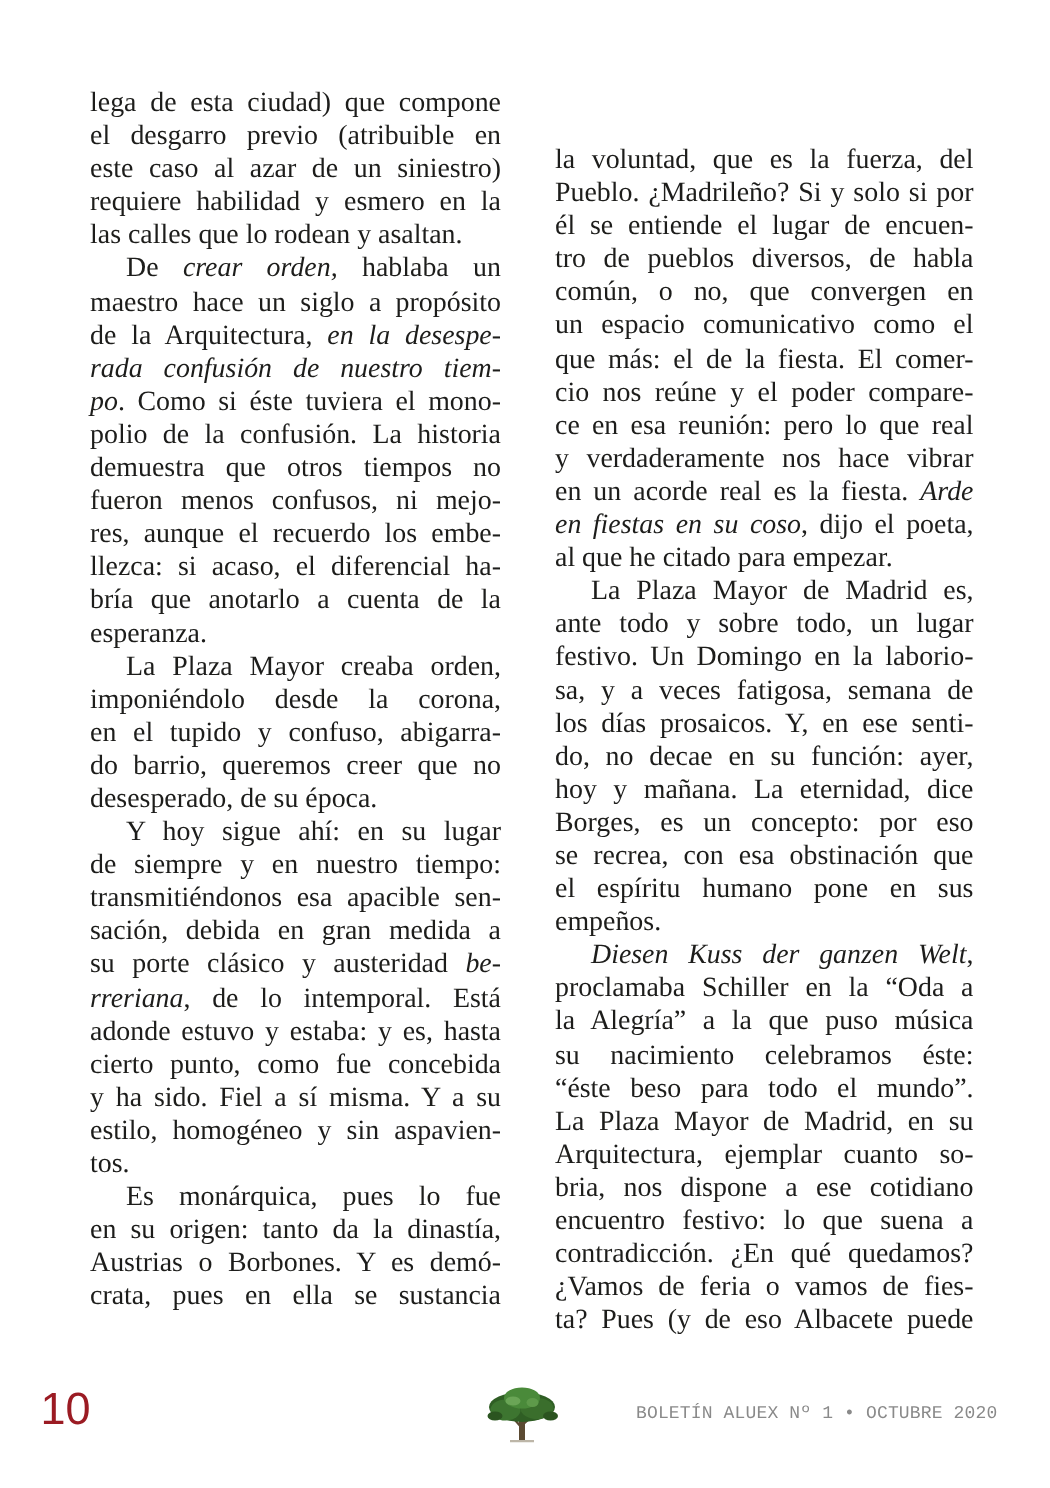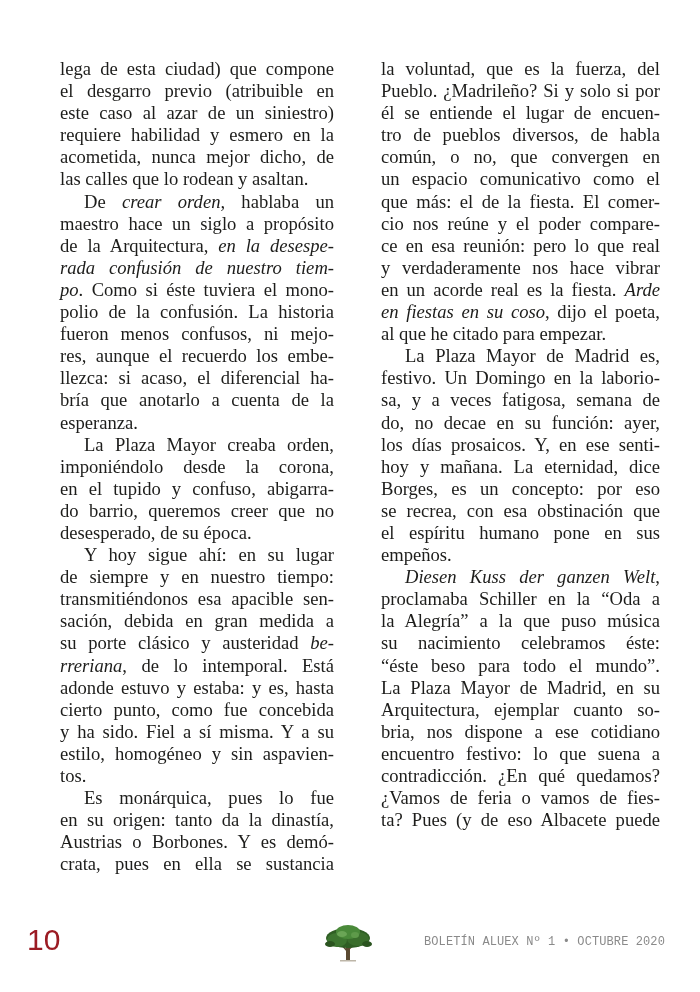--- a/index.html
+++ b/index.html
@@ -4,21 +4,21 @@
 <style>
   html, body { margin: 0; padding: 0; background: #ffffff; }
   body { width: 700px; height: 992px; position: relative; overflow: hidden; }
   .page { position: absolute; left: 0; top: 0; width: 700px; height: 712px; }
   .col {
     position: absolute; top: 58px;
     font-family: "Liberation Serif", "DejaVu Serif", serif;
     font-size: 18.6px; line-height: 22.1px; color: #1d1d1b;
   }
   .col-left { left: 60px; width: 274px; }
-  .col-right { left: 381px; width: 279px; }
+  .col-right { left: 370px; width: 279px; margin-top: 38px; }
   .line { display: block; white-space: nowrap; text-align: justify; text-align-last: justify; height: 22.1px; overflow: visible; }
   .line.last { text-align-last: left; }
   .line.indent { padding-left: 24px; }
   .it { font-style: italic; }
   .footer-num {
     position: absolute; left: 27px; top: 925px;
     font-family: Liberation Sans, sans-serif;
     font-size: 30px; color: #9b1b23; line-height: 1;
   }
   .footer-tree { position: absolute; left: 322px; top: 922px; width: 52px; height: 42px; }
@@ -30,28 +30,28 @@
 </style>
 </head>
 <body>
 
 <div class="page">
   <div class="col col-left">
       <span class="line"><span>lega de esta ciudad) que compone</span></span>
       <span class="line"><span>el desgarro previo (atribuible en</span></span>
       <span class="line"><span>este caso al azar de un siniestro)</span></span>
       <span class="line"><span>requiere habilidad y esmero en la</span></span>
-      <span class="line"><span>acometida, nunca mejor dicho, de</span></span>
       <span class="line last"><span>las calles que lo rodean y asaltan.</span></span>
       <span class="line indent"><span>De </span><span class="it">crear orden,</span><span> hablaba un</span></span>
       <span class="line"><span>maestro hace un siglo a propósito</span></span>
       <span class="line"><span>de la Arquitectura, </span><span class="it">en la desespe-</span></span>
       <span class="line"><span class="it">rada confusión de nuestro tiem-</span></span>
       <span class="line"><span class="it">po</span><span>. Como si éste tuviera el mono-</span></span>
       <span class="line"><span>polio de la confusión. La historia</span></span>
+      <span class="line"><span>demuestra que otros tiempos no</span></span>
       <span class="line"><span>fueron menos confusos, ni mejo-</span></span>
       <span class="line"><span>res, aunque el recuerdo los embe-</span></span>
       <span class="line"><span>llezca: si acaso, el diferencial ha-</span></span>
       <span class="line"><span>bría que anotarlo a cuenta de la</span></span>
       <span class="line last"><span>esperanza.</span></span>
       <span class="line indent"><span>La Plaza Mayor creaba orden,</span></span>
       <span class="line"><span>imponiéndolo desde la corona,</span></span>
       <span class="line"><span>en el tupido y confuso, abigarra-</span></span>
       <span class="line"><span>do barrio, queremos creer que no</span></span>
       <span class="line last"><span>desesperado, de su época.</span></span>
@@ -79,24 +79,25 @@
       <span class="line"><span>común, o no, que convergen en</span></span>
       <span class="line"><span>un espacio comunicativo como el</span></span>
       <span class="line"><span>que más: el de la fiesta. El comer-</span></span>
       <span class="line"><span>cio nos reúne y el poder compare-</span></span>
       <span class="line"><span>ce en esa reunión: pero lo que real</span></span>
       <span class="line"><span>y verdaderamente nos hace vibrar</span></span>
       <span class="line"><span>en un acorde real es la fiesta. </span><span class="it">Arde</span></span>
       <span class="line"><span class="it">en fiestas en su coso</span><span>, dijo el poeta,</span></span>
       <span class="line last"><span>al que he citado para empezar.</span></span>
       <span class="line indent"><span>La Plaza Mayor de Madrid es,</span></span>
+      <span class="line"><span>ante todo y sobre todo, un lugar</span></span>
       <span class="line"><span>festivo. Un Domingo en la laborio-</span></span>
       <span class="line"><span>sa, y a veces fatigosa, semana de</span></span>
+      <span class="line"><span>los días prosaicos. Y, en ese senti-</span></span>
       <span class="line"><span>do, no decae en su función: ayer,</span></span>
-      <span class="line"><span>los días prosaicos. Y, en ese senti-</span></span>
       <span class="line"><span>hoy y mañana. La eternidad, dice</span></span>
       <span class="line"><span>Borges, es un concepto: por eso</span></span>
       <span class="line"><span>se recrea, con esa obstinación que</span></span>
       <span class="line"><span>el espíritu humano pone en sus</span></span>
       <span class="line last"><span>empeños.</span></span>
       <span class="line indent"><span class="it">Diesen Kuss der ganzen Welt</span><span>,</span></span>
       <span class="line"><span>proclamaba Schiller en la “Oda a</span></span>
       <span class="line"><span>la Alegría” a la que puso música</span></span>
       <span class="line"><span>su nacimiento celebramos éste:</span></span>
       <span class="line"><span>“éste beso para todo el mundo”.</span></span>

